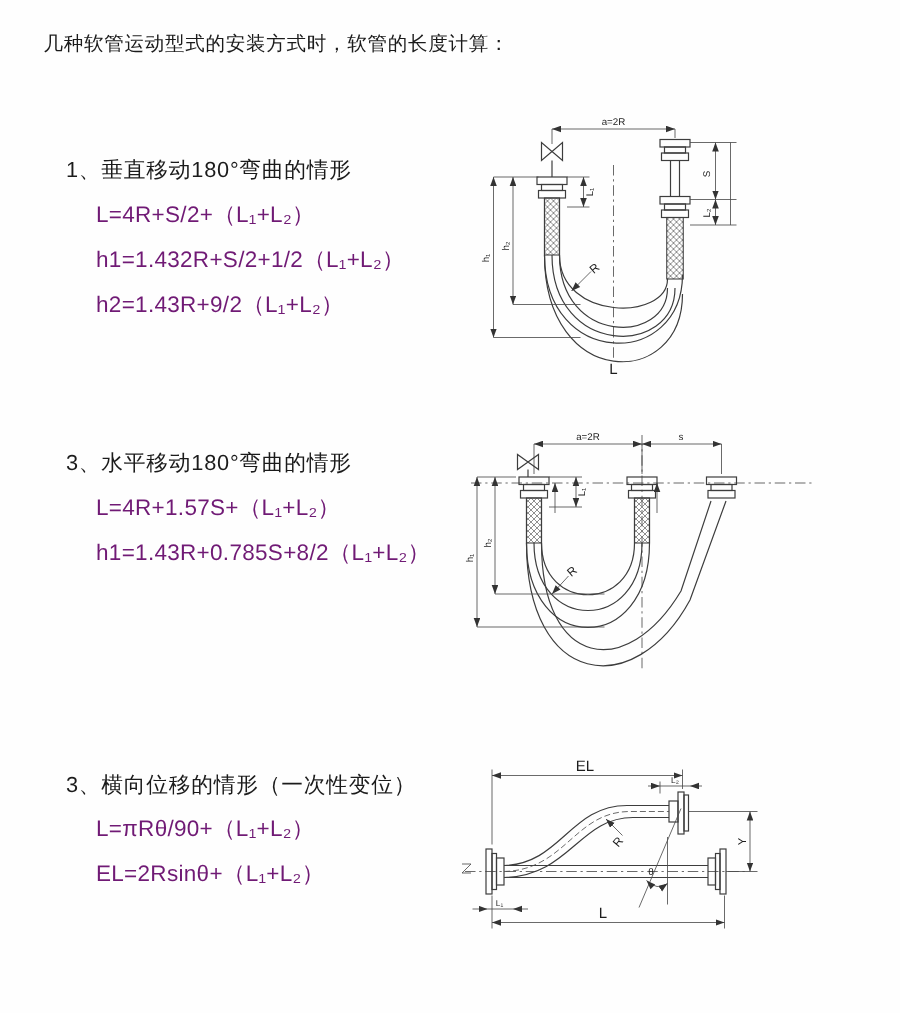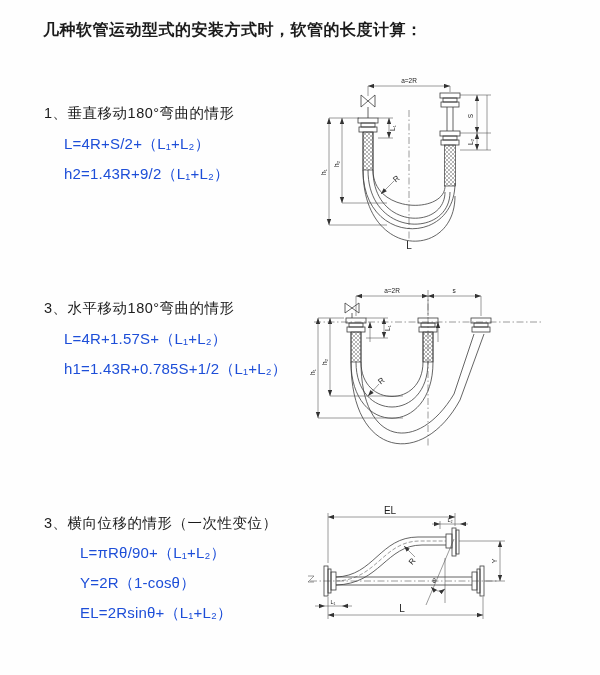--- a/index.html
+++ b/index.html
@@ -4,61 +4,61 @@
 <style>
   html,body{margin:0;padding:0;}
   body{
     width:600px;height:675px;position:relative;overflow:hidden;
     background:#fefefe;
     font-family:"Liberation Sans","DejaVu Sans",sans-serif;
     color:#1b1b1b;
   }
   .abs{position:absolute;}
   .doc-title{
-    left:43px;top:20px;font-size:16px;font-weight:700;letter-spacing:0.5px;
+    left:29px;top:20px;font-size:13px;font-weight:400;letter-spacing:0.5px;
   }
   .sec-heading{font-size:14.5px;font-weight:400;letter-spacing:0.5px;white-space:nowrap;}
-  .formulas{font-size:15px;font-weight:400;line-height:30px;letter-spacing:0.2px;white-space:nowrap;color:#1d4ed8;}
+  .formulas{font-size:15px;font-weight:400;line-height:30px;letter-spacing:0.2px;white-space:nowrap;color:#701a75;}
   .formula{height:30px;}
   svg{display:block;}
   svg text{font-family:"Liberation Sans","DejaVu Sans",sans-serif;fill:#1d1d1d;}
   .ln{fill:none;stroke:#3d3d3d;stroke-width:0.8;}
   .fl{fill:none;stroke:#3d3d3d;stroke-width:0.8;}
   .dim{fill:none;stroke:#4a4a4a;stroke-width:0.55;}
   .cl{stroke-dasharray:7 2.5 1.5 2.5;}
   .dtxt{font-size:6.5px;}
   .mtxt{font-size:8px;}
   .big{font-size:10px;}
 </style>
 </head>
 <body>
 
 <div class="abs doc-title">几种软管运动型式的安装方式时，软管的长度计算：</div>
 
 <div class="abs" style="left:44px;top:104px;">
   <div class="sec-heading">1、垂直移动180°弯曲的情形</div>
   <div class="formulas" style="margin:6px 0 0 20px;">
     <div class="formula">L=4R+S/2+（L₁+L₂）</div>
+    <div class="formula">h1=1.432R+S/2+1/2（L₁+L₂）</div>
     <div class="formula">h2=1.43R+9/2（L₁+L₂）</div>
   </div>
 </div>
 
 <div class="abs" style="left:44px;top:299px;">
   <div class="sec-heading">3、水平移动180°弯曲的情形</div>
   <div class="formulas" style="margin:6px 0 0 20px;">
     <div class="formula">L=4R+1.57S+（L₁+L₂）</div>
-    <div class="formula">h1=1.43R+0.785S+1/2（L₁+L₂）</div>
+    <div class="formula">h1=1.43R+0.785S+8/2（L₁+L₂）</div>
   </div>
 </div>
 
 <div class="abs" style="left:44px;top:514px;">
   <div class="sec-heading">3、横向位移的情形（一次性变位）</div>
-  <div class="formulas" style="margin:5px 0 0 36px;line-height:29px;">
+  <div class="formulas" style="margin:5px 0 0 20px;line-height:29px;">
     <div class="formula">L=πRθ/90+（L₁+L₂）</div>
-    <div class="formula">Y=2R（1-cosθ）</div>
     <div class="formula">EL=2Rsinθ+（L₁+L₂）</div>
   </div>
 </div>
 
 <svg class="abs" style="left:315px;top:68px;" width="225" height="185" viewBox="0 0 225 185">
   <defs>
     <pattern id="br1" width="4" height="4" patternUnits="userSpaceOnUse">
       <path d="M0,0L4,4M4,0L0,4" stroke="#6a6a6a" stroke-width="0.5"></path>
     </pattern>
     <marker id="e1" markerWidth="7" markerHeight="6" refX="6" refY="2.2" orient="auto" markerUnits="userSpaceOnUse">

